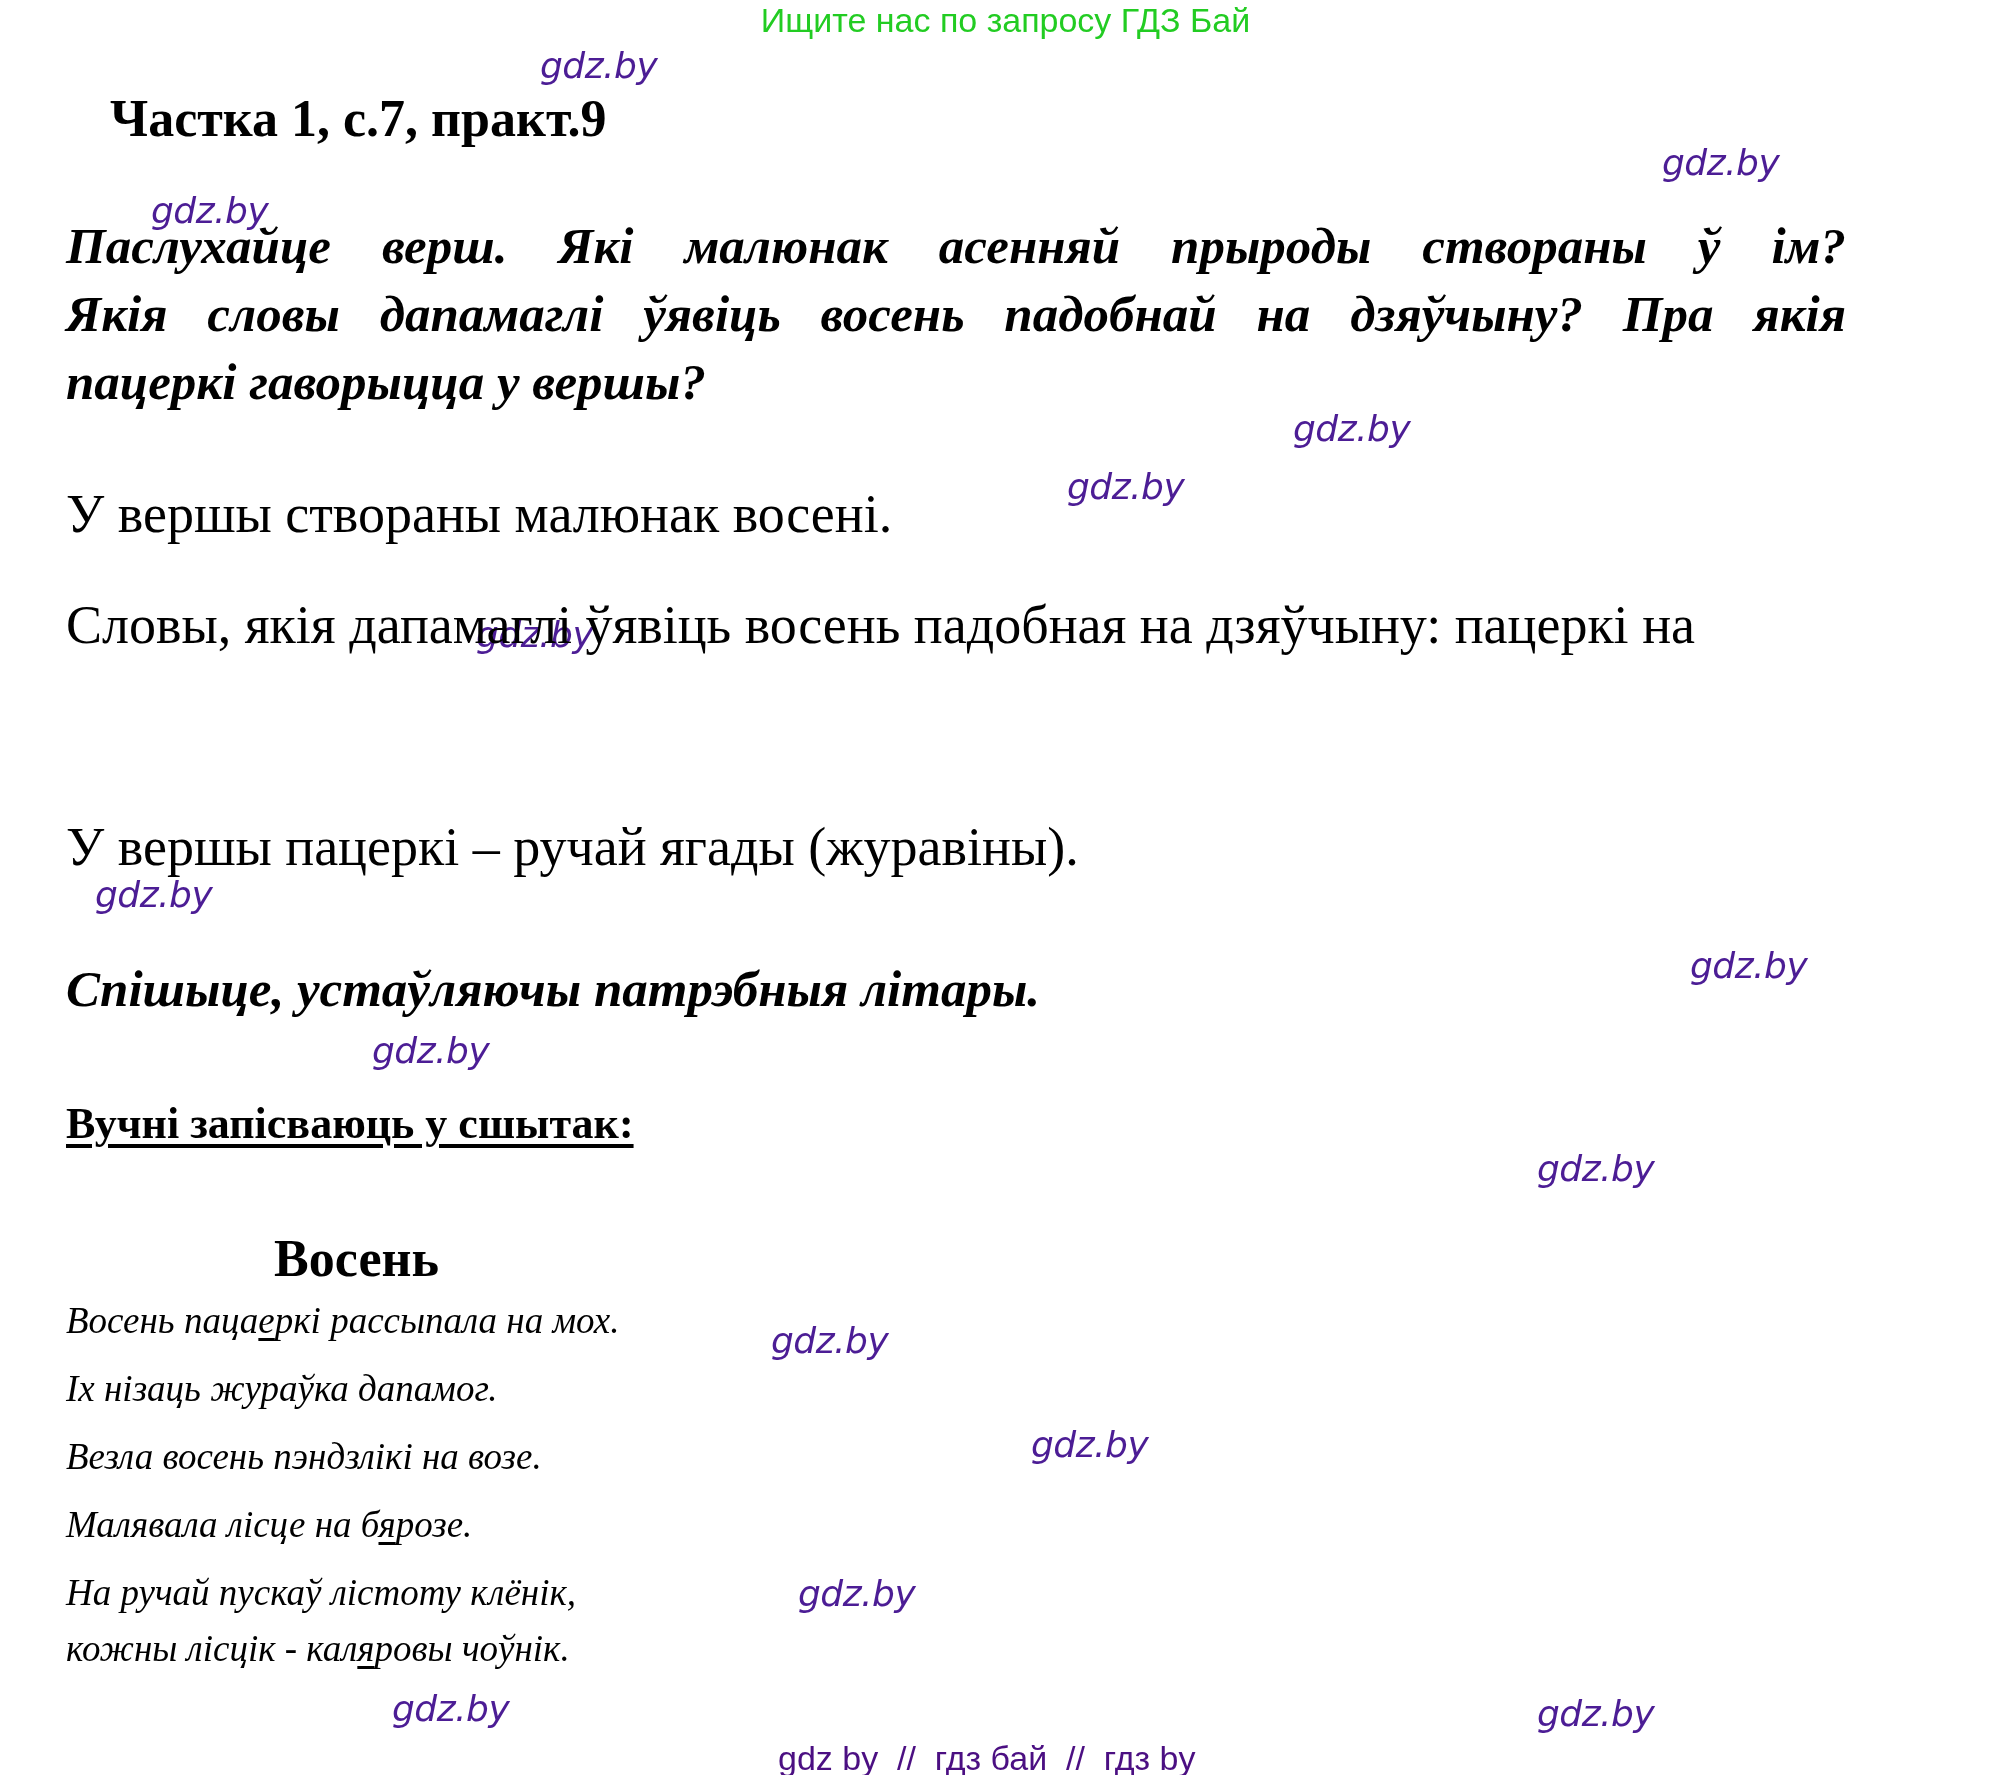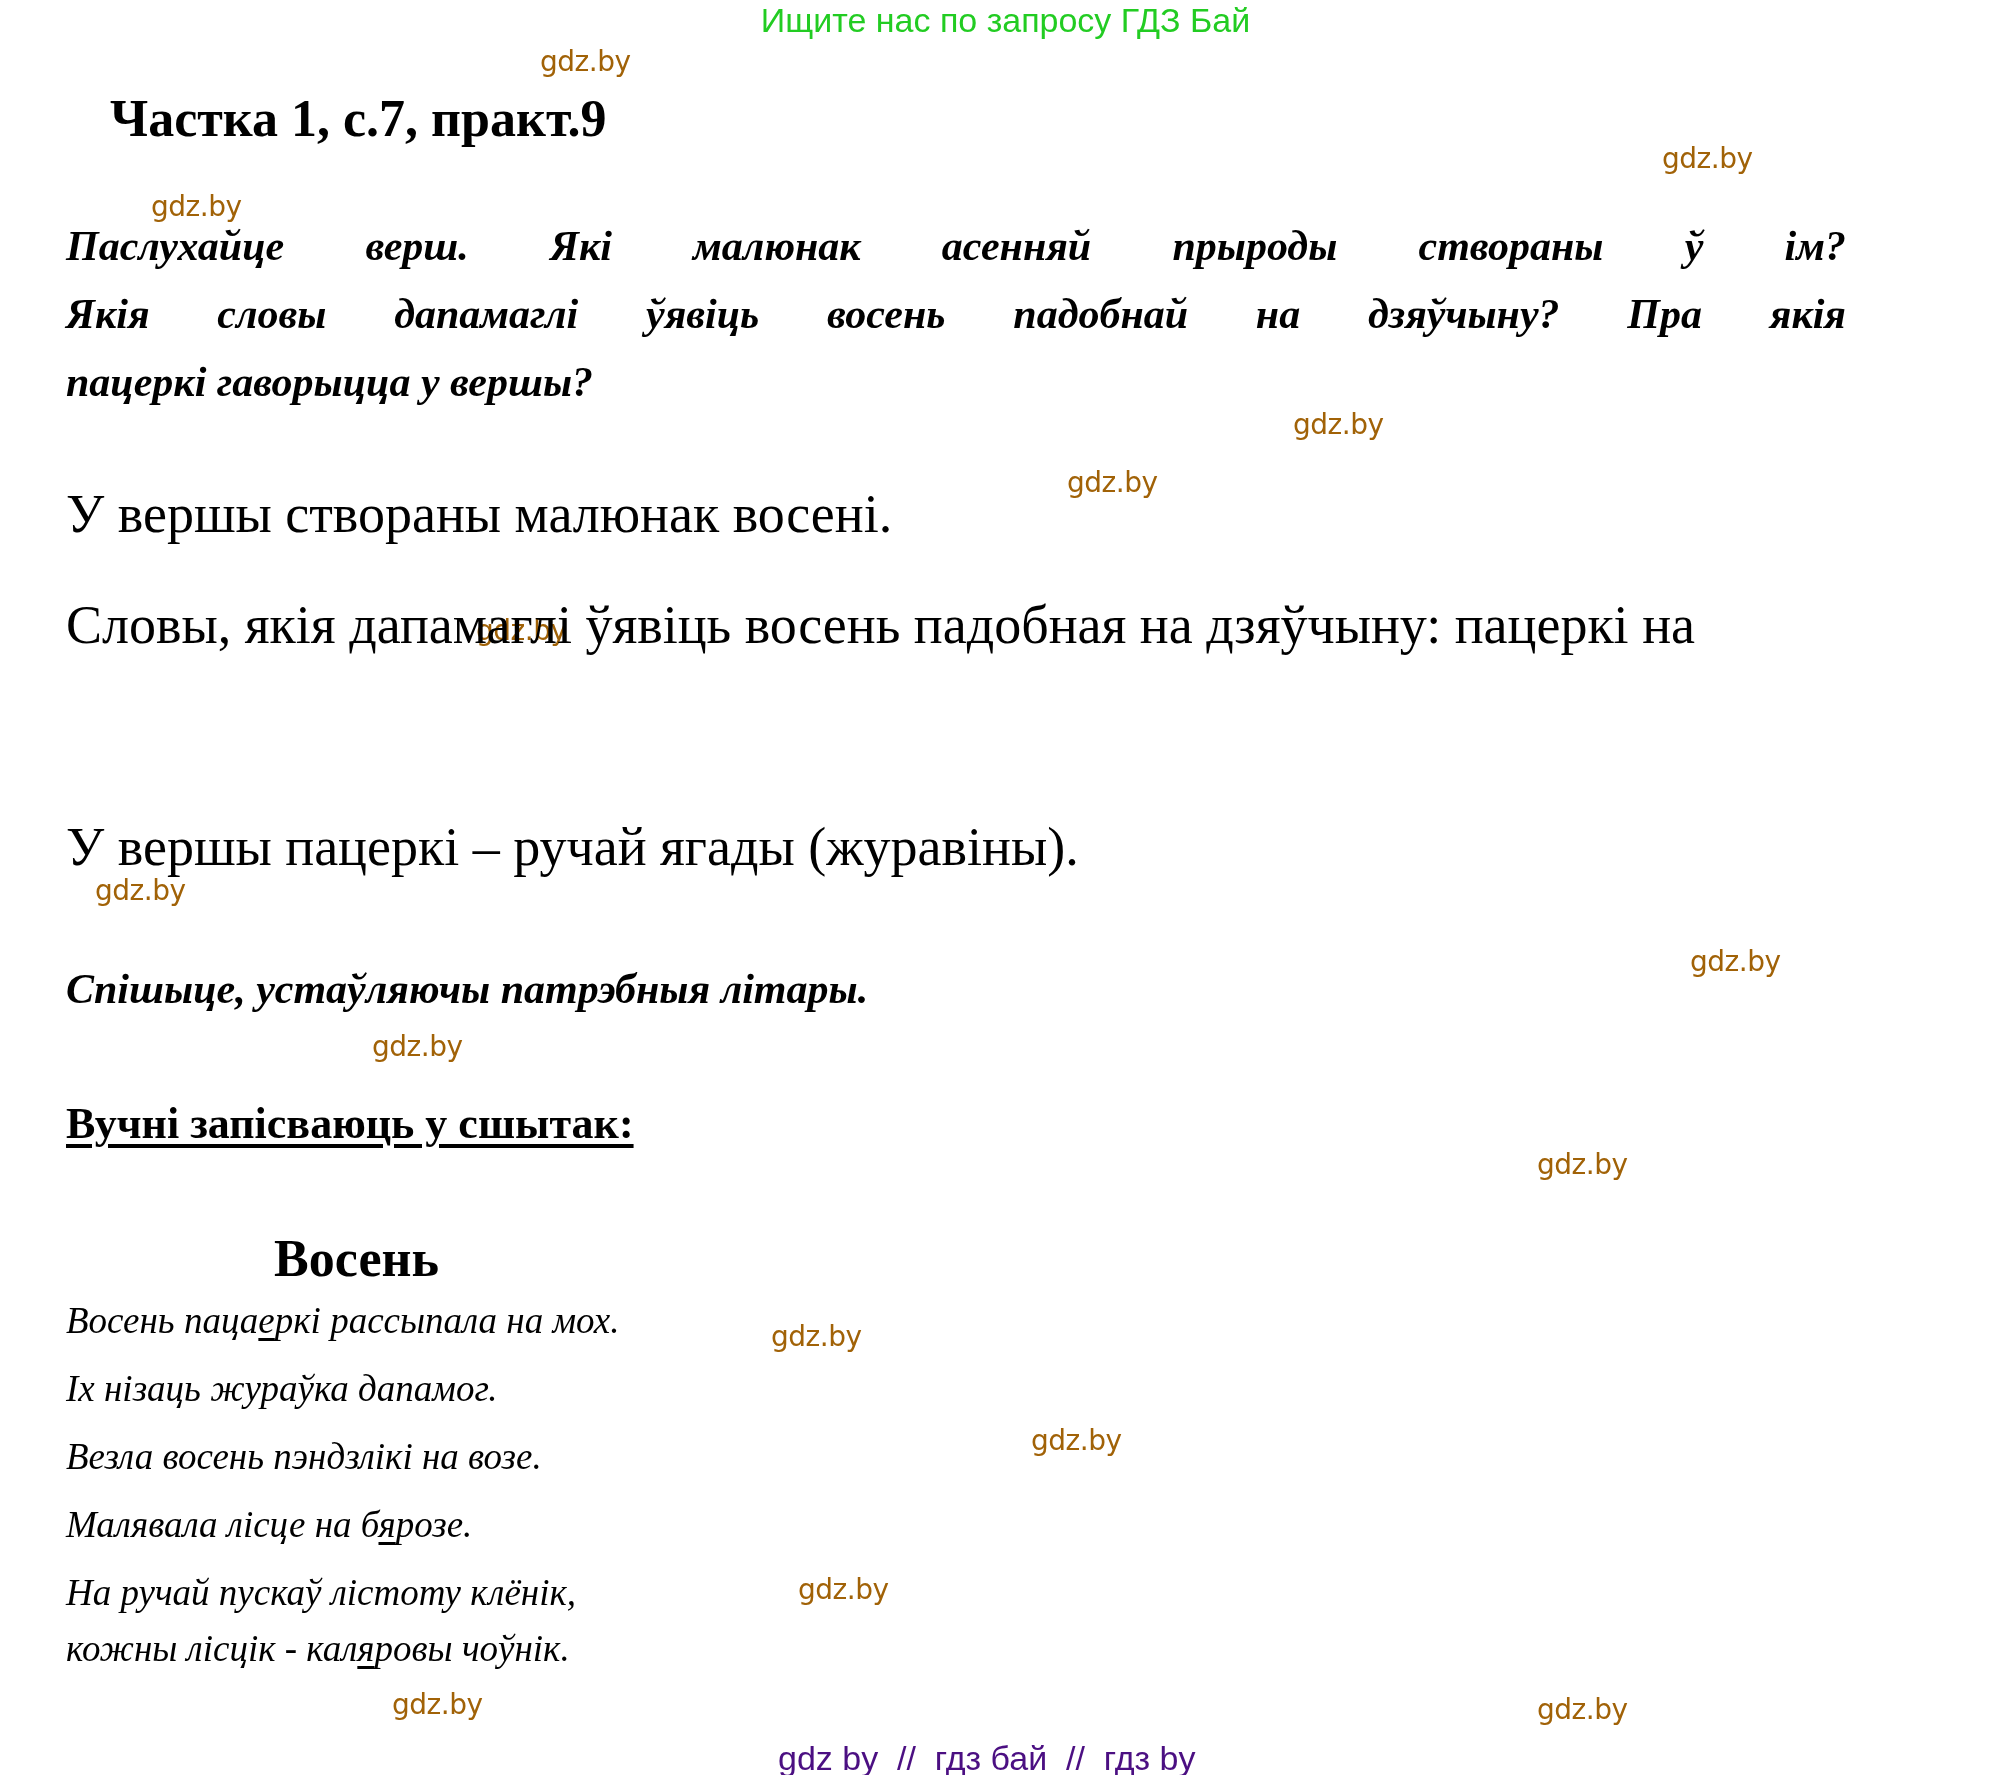--- a/index.html
+++ b/index.html
@@ -1,21 +1,21 @@
 <!DOCTYPE html>
 <html><head>
 <meta charset="utf-8">
 <style>
   html, body { margin: 0; padding: 0; background: #ffffff; }
   body { width: 1995px; height: 1775px; position: relative; overflow: hidden; font-family: "Liberation Serif", serif; color: #000; }
   .abs { position: absolute; white-space: nowrap; }
   .banner { top: 0; left: 8px; width: 1995px; text-align: center; font-family: "Liberation Sans", sans-serif; font-size: 34px; line-height: 40px; }
-  .wm { font-family: "DejaVu Sans", sans-serif; font-size: 28px; color: #a16207; letter-spacing: -0.5px; }
+  .wm { font-family: "DejaVu Sans", sans-serif; font-size: 36px; color: #4c1d95; letter-spacing: -0.5px; font-style: italic; }
   .title { left: 66px; top: 88px; font-size: 52px; font-weight: bold; line-height: 62px; margin-left: 44px; }
-  .question { left: 66px; width: 1780px; font-size: 42px; font-weight: bold; font-style: italic; line-height: 68px; white-space: normal; text-align: justify; }
+  .question { left: 66px; width: 1780px; font-size: 51px; font-weight: bold; font-style: italic; line-height: 68px; white-space: normal; text-align: justify; }
   .question .qline { display: block; text-align: justify; text-align-last: justify; }
   .question .qline.last { text-align-last: left; }
   .answer { left: 66px; width: 1800px; font-size: 54px; line-height: 68px; white-space: normal; }
   .heading-u { left: 66px; font-size: 44px; font-weight: bold; text-decoration: underline; text-decoration-thickness: 4px; text-underline-offset: 6px; line-height: 62px; }
   .poem-title { left: 274px; font-size: 52px; font-weight: bold; line-height: 62px; }
   .poem-line { left: 66px; font-size: 37px; line-height: 66px; font-style: italic; }
   .footer { font-family: "Liberation Sans", sans-serif; font-size: 34px; line-height: 40px; }
   u.mark { text-decoration: underline; text-decoration-thickness: 3px; text-underline-offset: 5px; }
 </style>
 </head>

